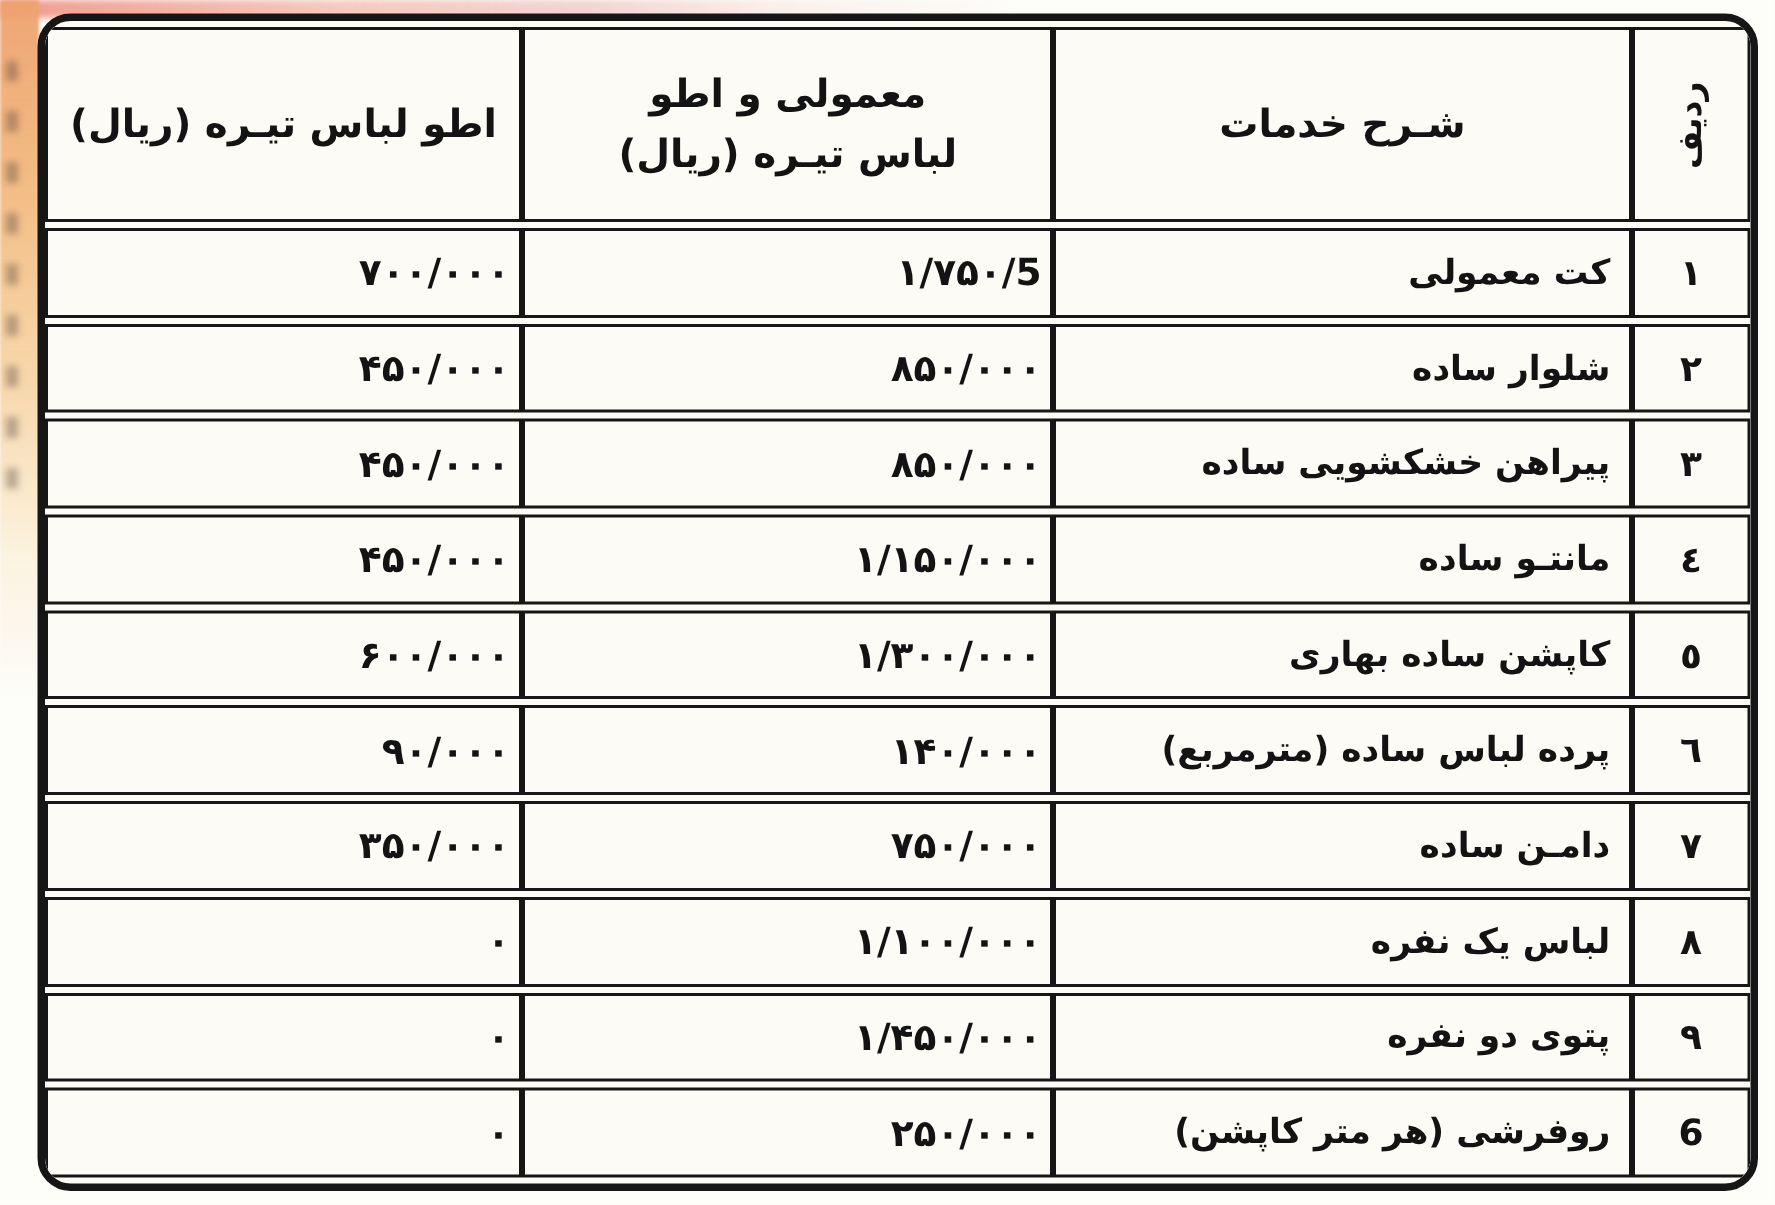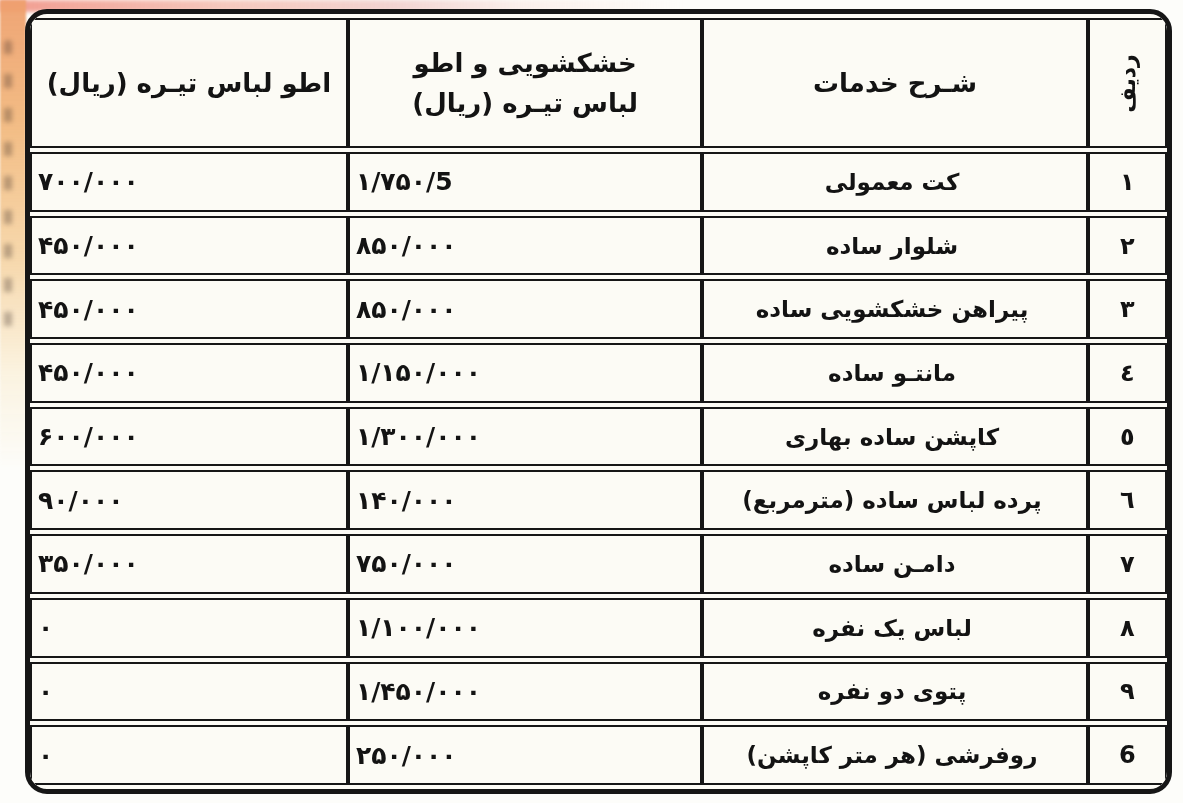--- a/index.html
+++ b/index.html
@@ -64,22 +64,22 @@
   .col-iron{width:312px;}
 
   .rotated-head{
     display:flex;align-items:center;justify-content:center;height:120px;
   }
   .rotated-head span{
     transform:rotate(-90deg);white-space:nowrap;font-size:22px;
   }
 
   td.num{ text-align:center;font-size:24px;direction:ltr;}
-  td.svc{ text-align:center;font-size:23px;padding-right:12px;}
-  td.price{ text-align:left;font-size:25px;direction:ltr;letter-spacing:1px;}
+  td.svc{ text-align:right;font-size:23px;padding-right:12px;}
+  td.price{ text-align:right;font-size:25px;direction:ltr;letter-spacing:1px;}
 </style>
 </head>
 <body>
 
 <div class="edge-top"></div>
 <div class="edge-left"></div>
 <div class="edge-left-marks"></div>
 
 <div class="table-frame">
   <table class="price-table" dir="rtl">
@@ -94,21 +94,21 @@
         <th>
           <div class="rotated-head">
             <span>ردیف</span>
           </div>
         </th>
         <th>
           <span>شـرح خدمات</span>
         </th>
         <th>
           <div class="two-line">
-            <div>خشکشویی و اطو</div>
+            <div>معمولی و اطو</div>
             <div>لباس تیـره (ریال)</div>
           </div>
         </th>
         <th>
           <span>اطو لباس تیـره (ریال)</span>
         </th>
       </tr>
     </thead>
     <tbody>
   <tr>

